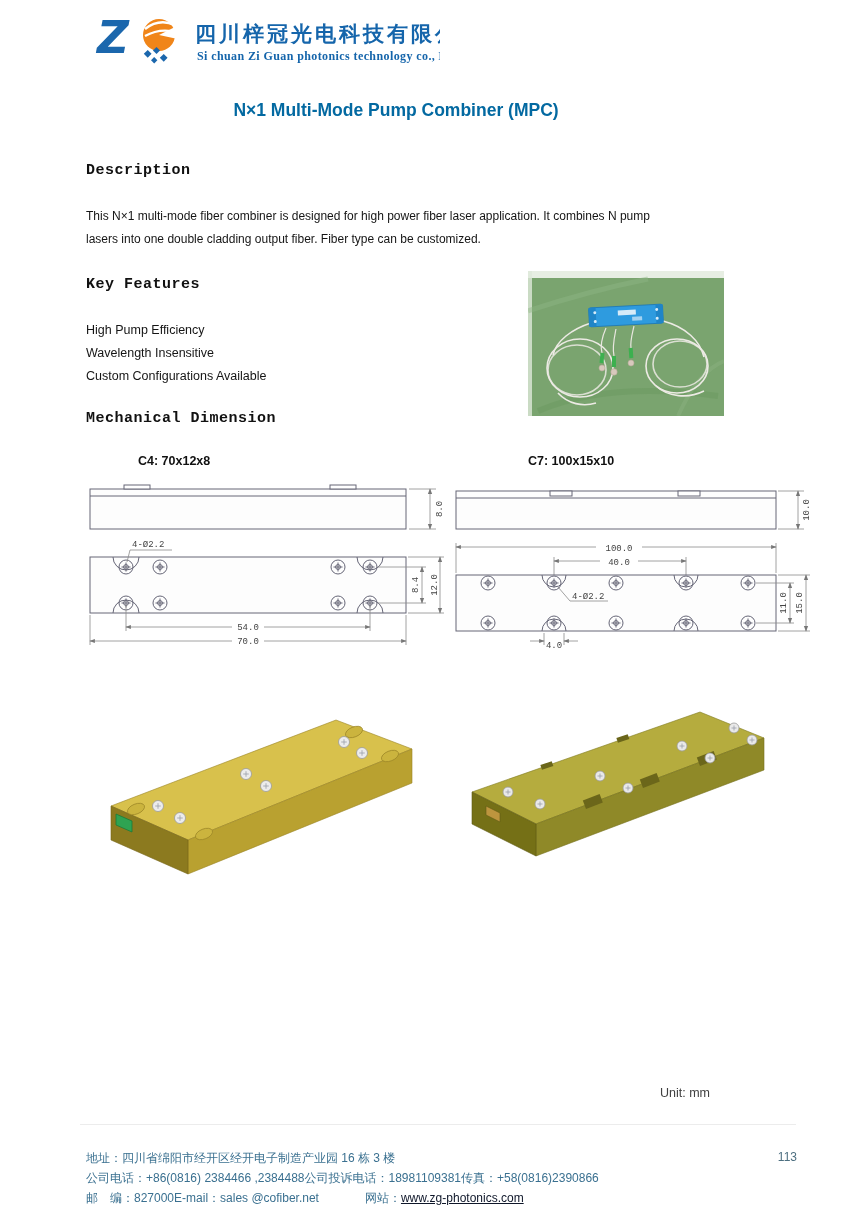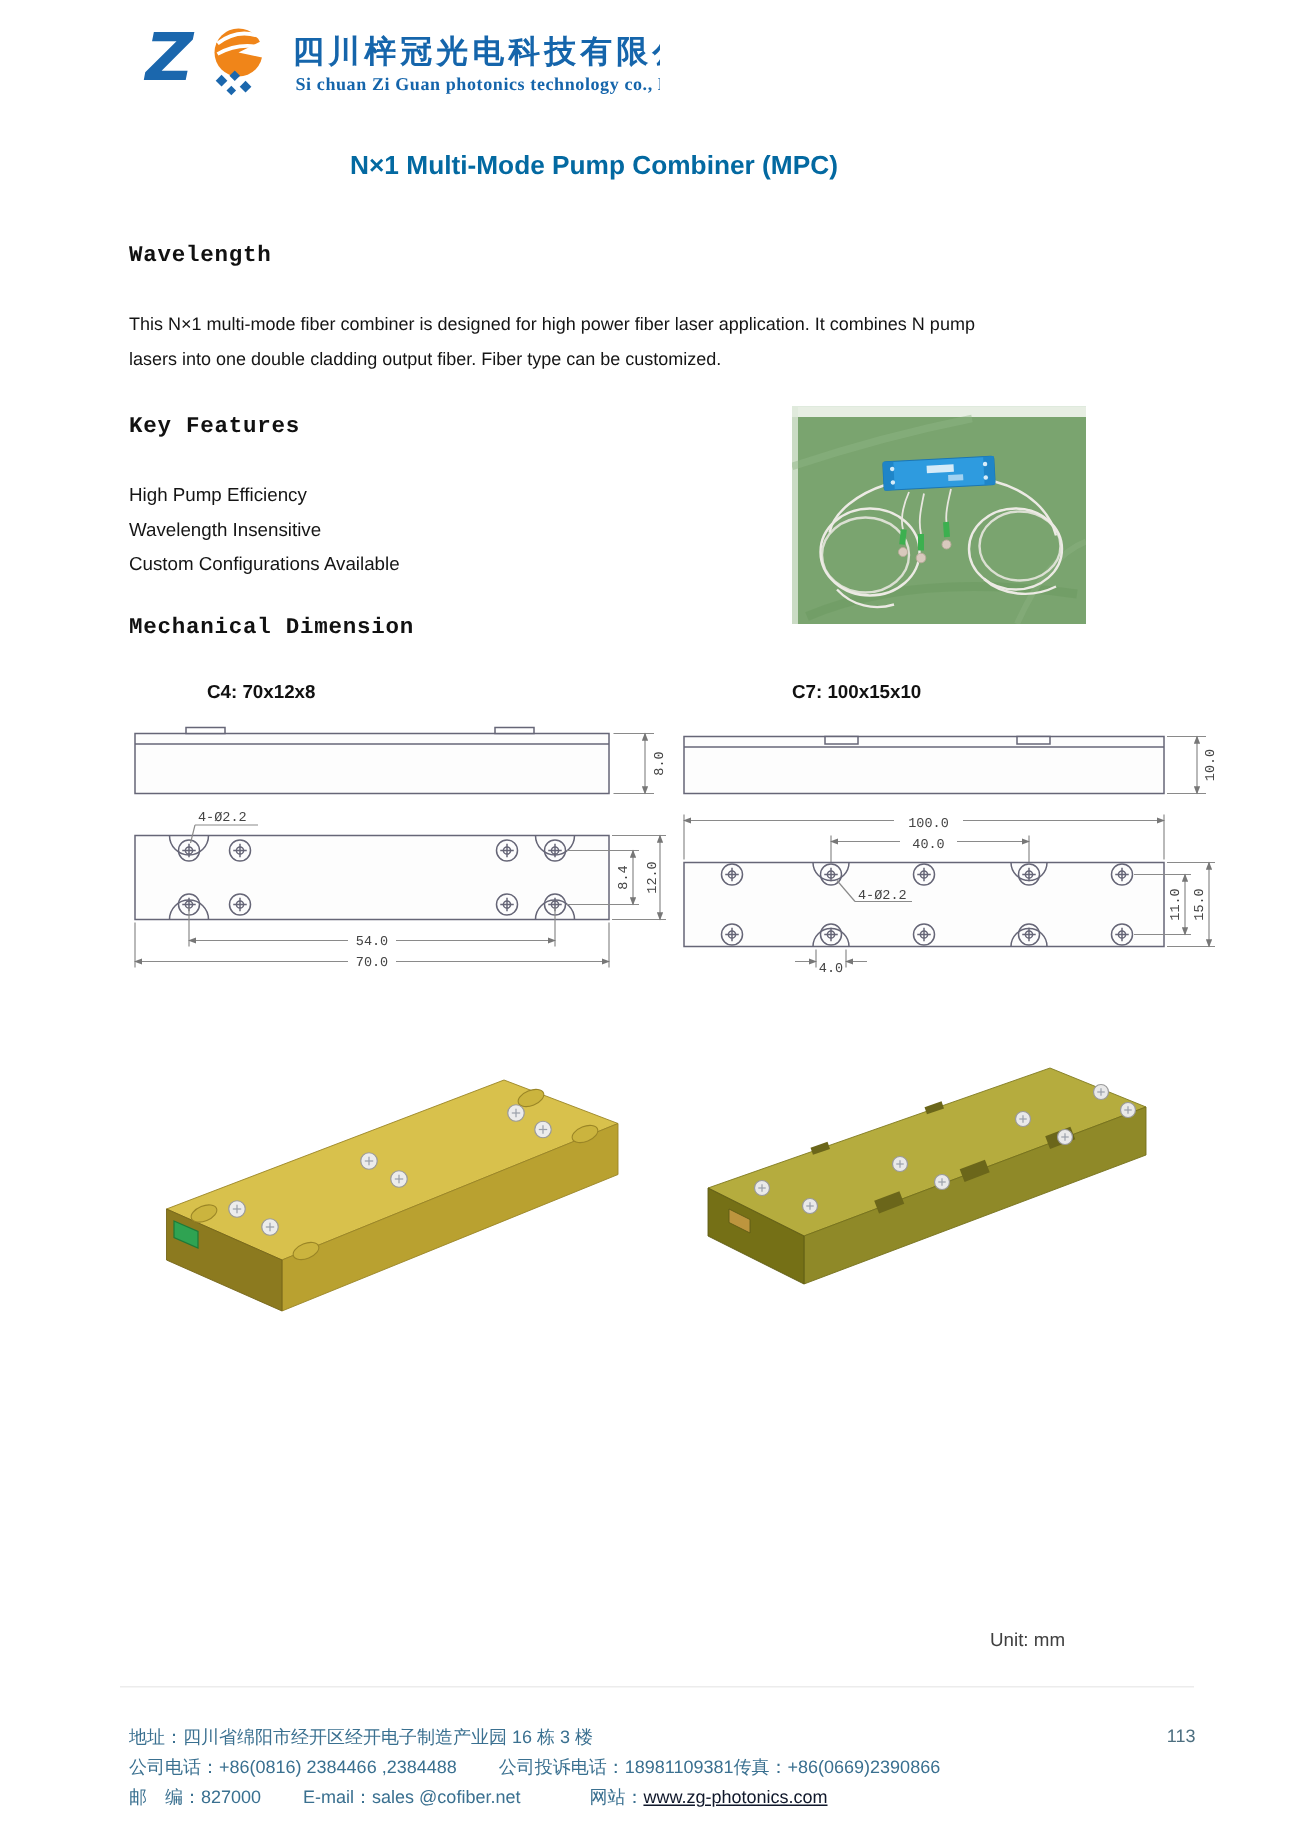--- a/index.html
+++ b/index.html
@@ -19,21 +19,21 @@
   .feature-list div{margin:0;}
   .dim-label{position:absolute;font-size:12.5px;font-weight:bold;color:#111;}
   .unit-note{position:absolute;left:660px;top:1086px;font-size:12.5px;color:#404040;}
   
   .cad text{font-family:"Liberation Mono",monospace;font-size:9px;fill:#444;stroke:none;}
   .cad .thin{stroke:#8a8a8a;stroke-width:0.8;fill:none;}
   .cad .main{stroke:#667;stroke-width:1;fill:none;}
   
   .footer-rule{position:absolute;left:80px;top:1124px;width:716px;height:1px;background:#ececec;}
   .footer{position:absolute;left:86px;top:1148px;width:700px;font-size:12px;line-height:20px;color:#3a7090;}
-  .footer .gap-lg{margin-right:28px;}
+  .footer .gap-lg{}
   .footer .gap-md{}
   .footer .gap-xl{margin-right:46px;}
   .page-num{position:absolute;right:63px;top:1150px;font-size:12px;color:#4d6f80;}
   a.site-link{color:#0f172a;text-decoration:underline;cursor:pointer;}
 </style>
 </head>
 <body>
 
 <div class="page">
 
@@ -50,21 +50,21 @@
         <rect x="66" y="45" width="5.5" height="5.5" transform="rotate(45 68.7 47.7)"></rect>
         <rect x="57" y="48" width="4.5" height="4.5" transform="rotate(45 59.2 50.2)"></rect>
       </g>
     </g>
     <text x="100" y="31" font-size="21" font-weight="bold" fill="#1565ab" letter-spacing="3">四川梓冠光电科技有限公司</text>
     <text x="102" y="50" font-family="Liberation Serif, serif" font-size="12" font-weight="bold" fill="#1565ab" letter-spacing="0.4">Si chuan Zi Guan  photonics  technology co., LTD</text>
   </svg>
 
   <div class="doc-title">N×1 Multi-Mode Pump Combiner (MPC)</div>
 
-  <div class="sec-head" style="left:86px;top:162px;">Wavelength</div>
+  <div class="sec-head" style="left:86px;top:162px;">Description</div>
   <div class="body-text">This N×1 multi-mode fiber combiner is designed for high power fiber laser application. It combines N pump lasers into one double cladding output fiber. Fiber type can be customized.</div>
 
   <div class="sec-head" style="left:86px;top:276px;">Key Features</div>
   <div class="feature-list">
     <div>High Pump Efficiency</div>
     <div>Wavelength Insensitive</div>
     <div>Custom Configurations Available</div>
   </div>
 
   <svg class="abs" style="left:528px;top:271px;" width="196" height="145" viewBox="0 0 196 145">
@@ -319,20 +319,20 @@
       <use href="#scrB" x="292" y="40"></use>
   </svg>
 
   <div class="unit-note">Unit: mm</div>
 
   <div class="footer-rule"></div>
   <div class="page-num">113</div>
   <div class="footer">
     <div>地址：四川省绵阳市经开区经开电子制造产业园 16 栋 3 楼</div>
     <div>
-      <span class="gap-lg">公司电话：+86(0816) 2384466 ,2384488</span><span class="gap-md">公司投诉电话：18981109381</span><span>传真：+86(0669)2390866</span>
+      <span class="gap-lg">公司电话：+86(0816) 2384466 ,2384488</span><span class="gap-md">公司投诉电话：18981109381</span><span>传真：+58(0816)2390866</span>
     </div>
     <div>
       <span class="gap-lg">邮　编：827000</span><span class="gap-xl">E-mail：sales @cofiber.net</span><span>网站：</span><a class="site-link">www.zg-photonics.com</a>
     </div>
   </div>
 
 </div>
 
 </body></html>

